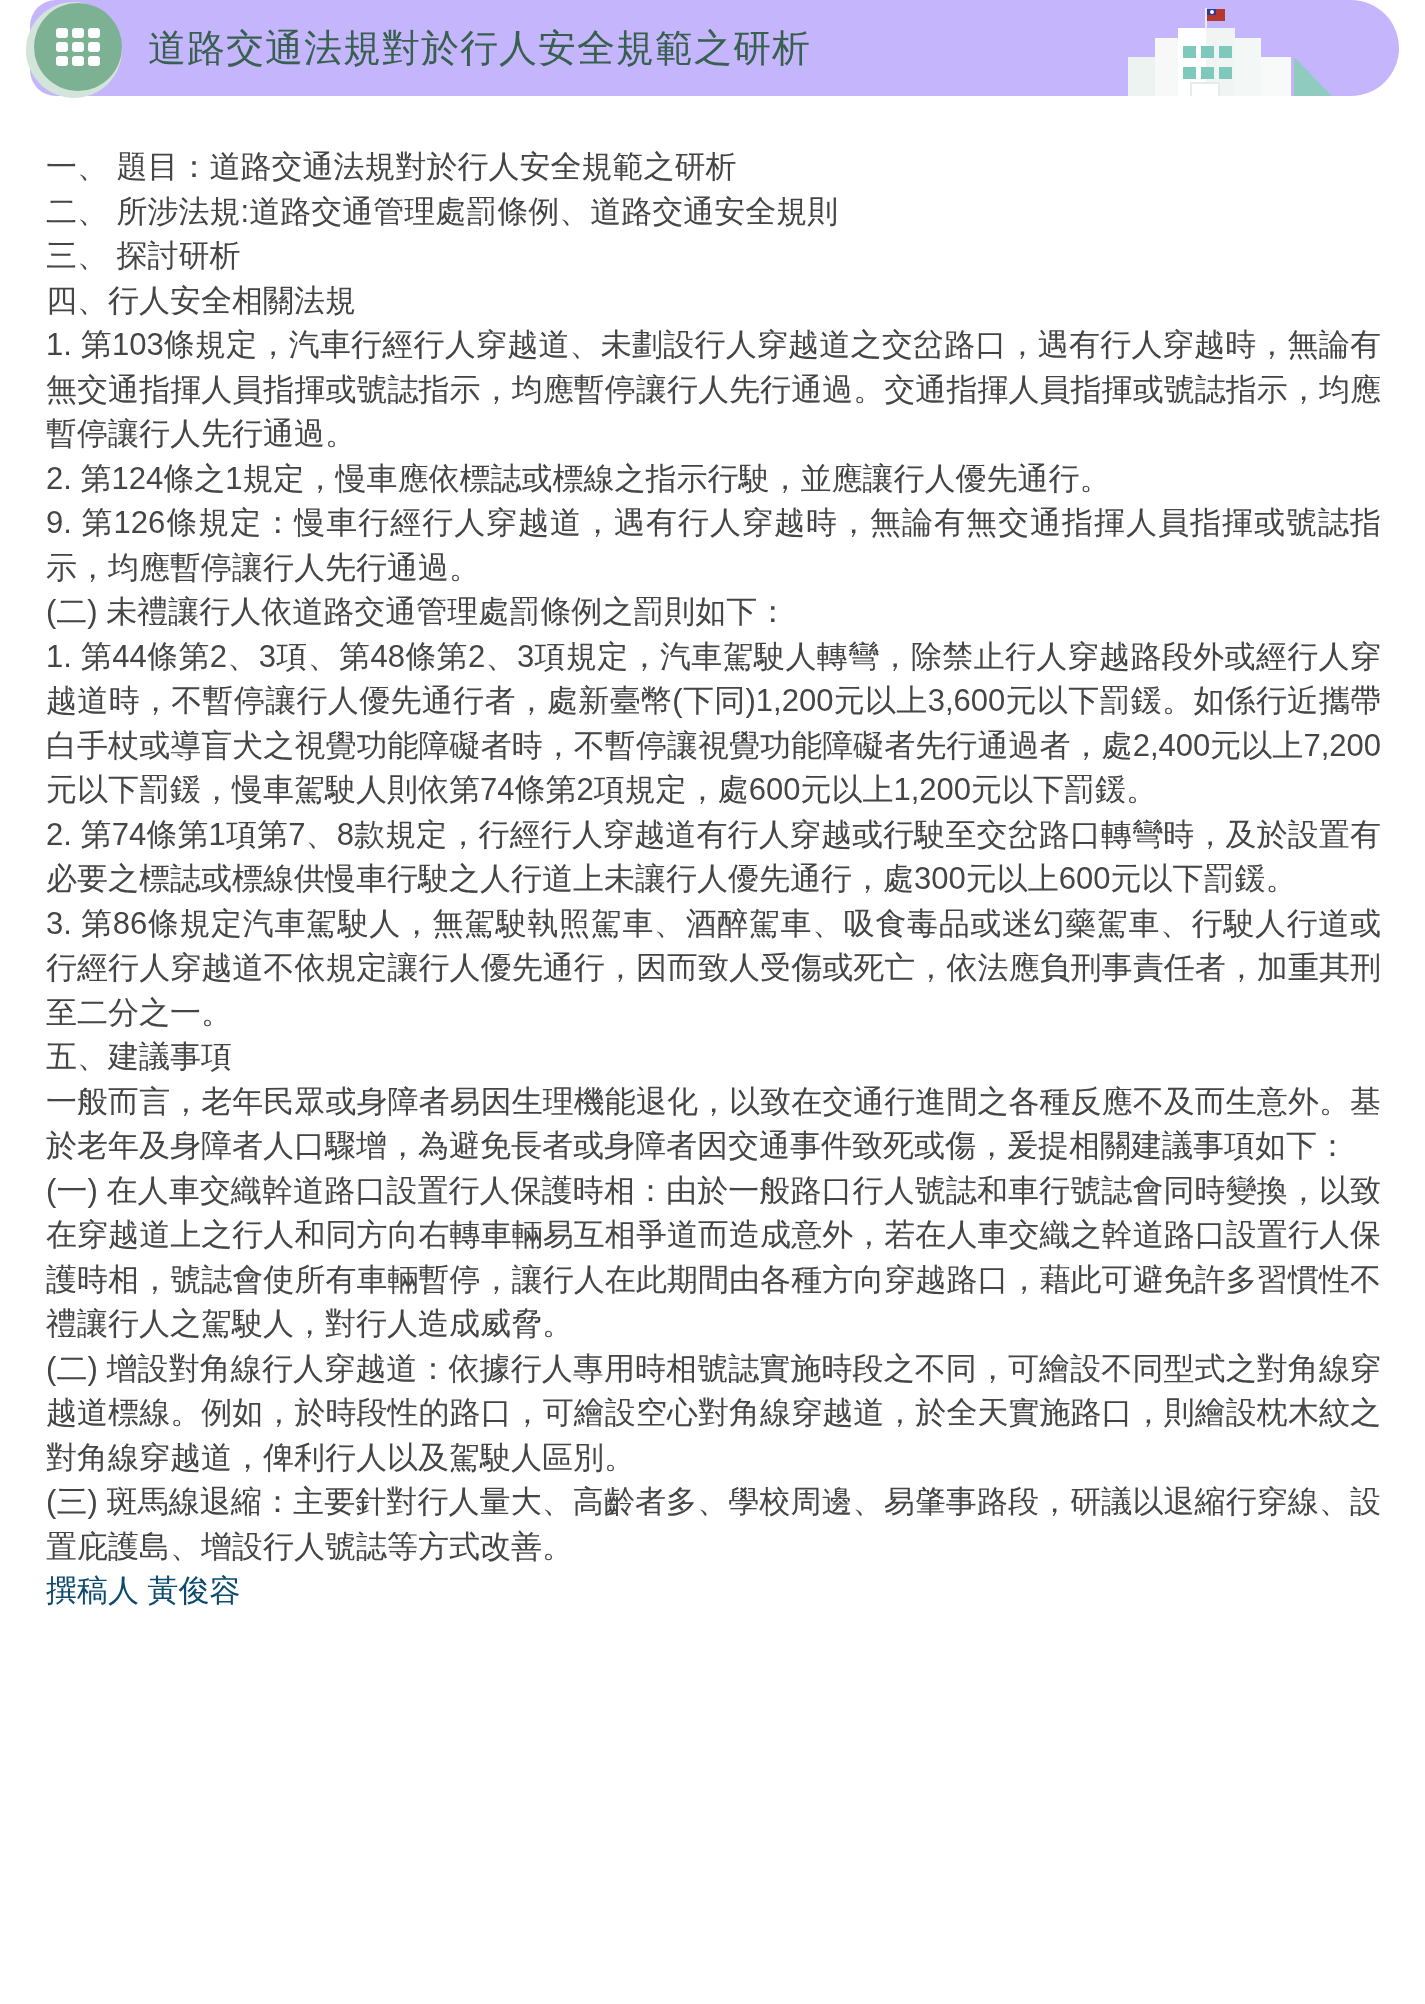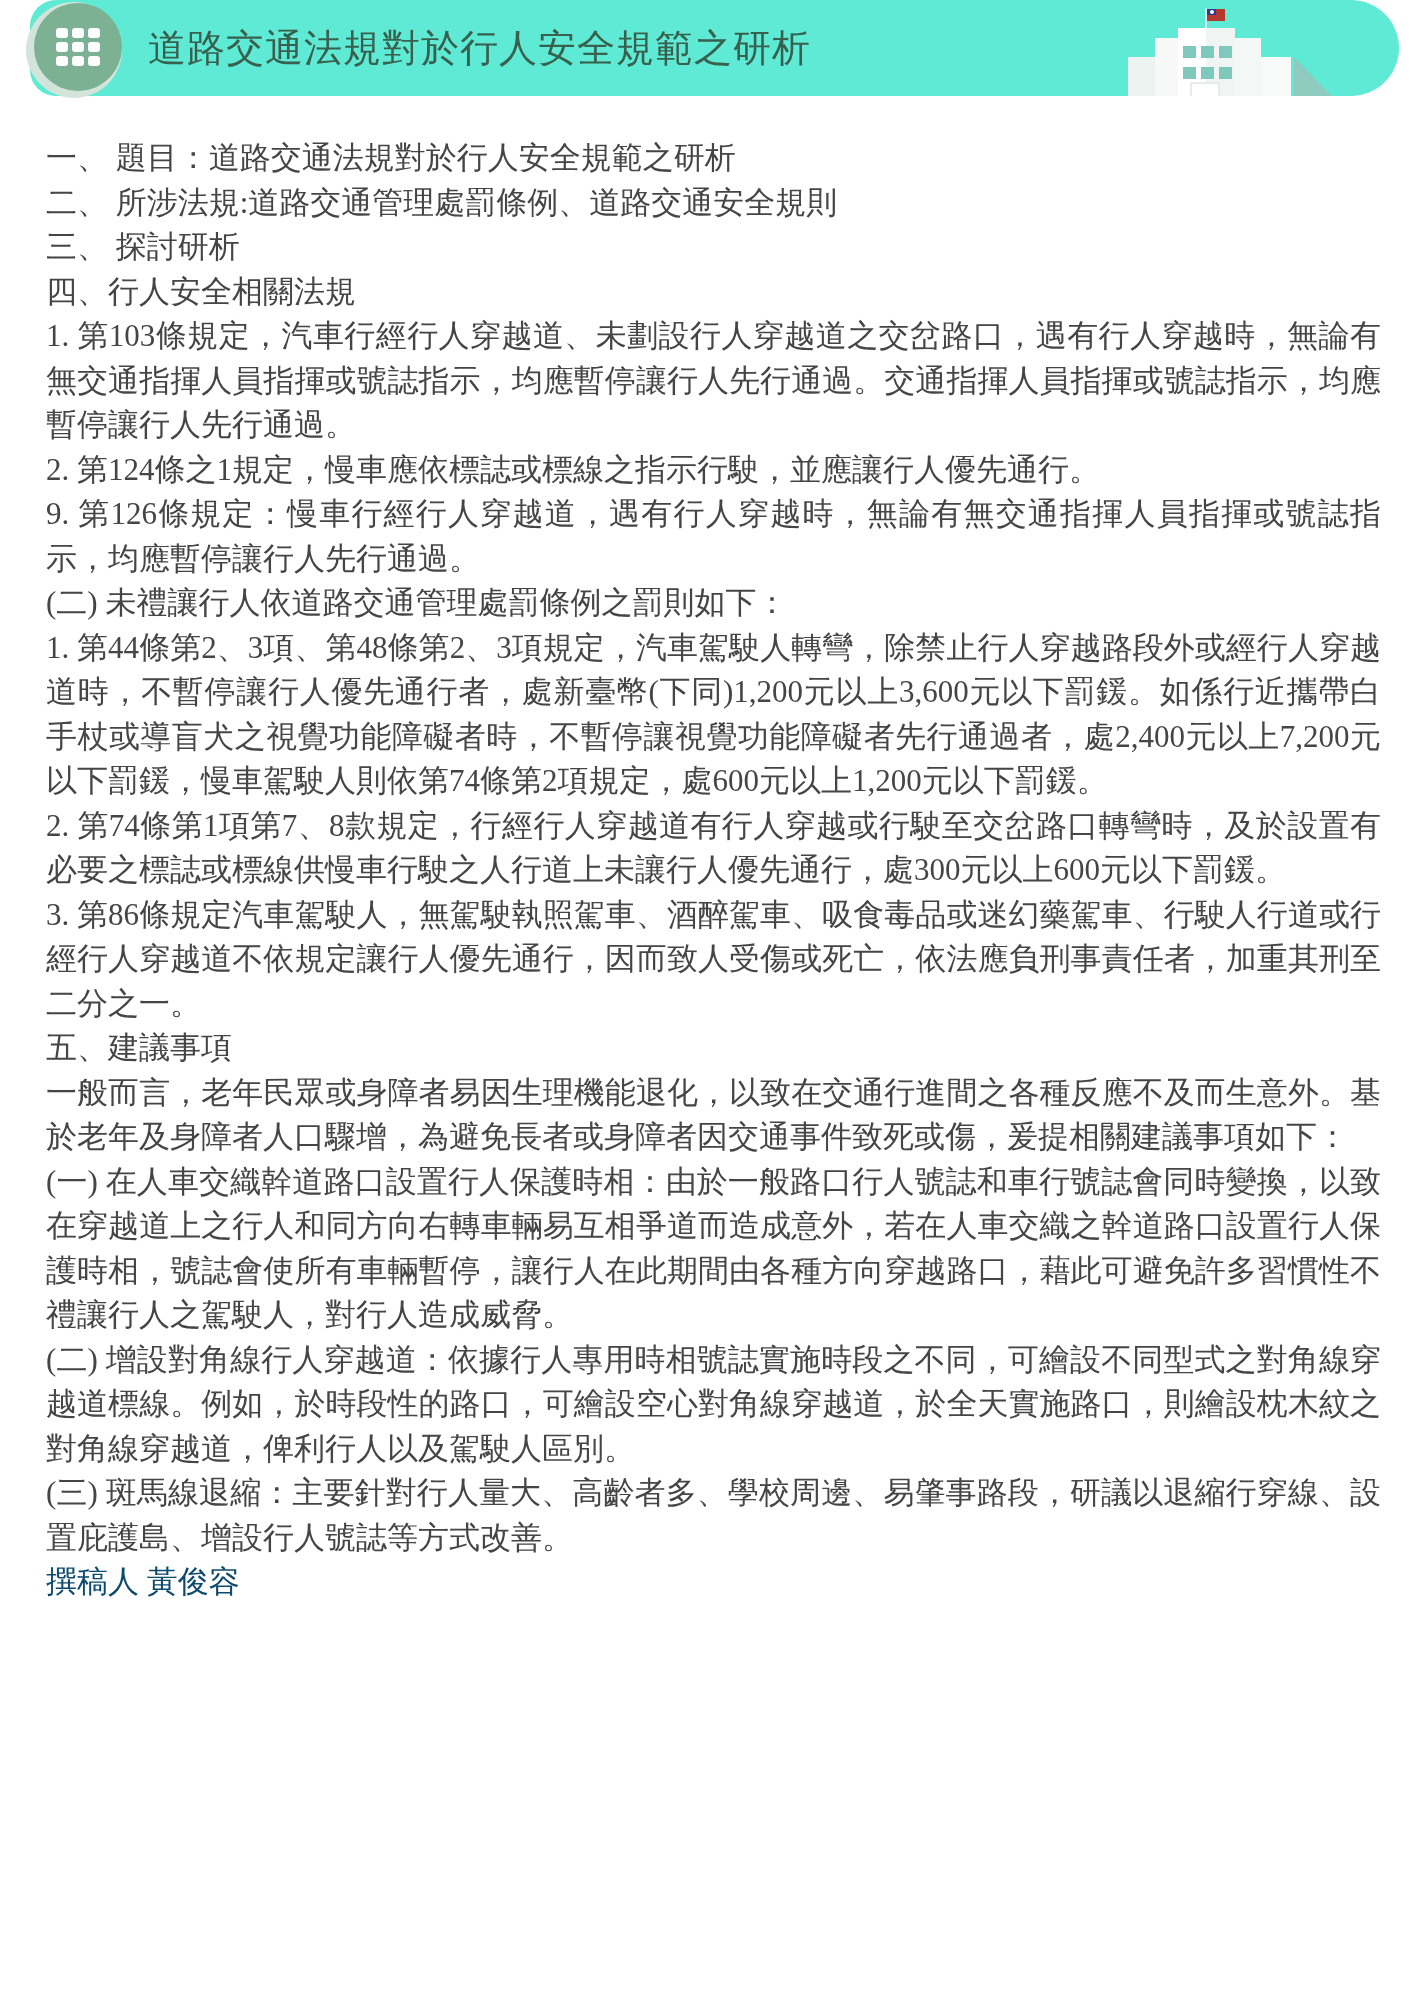--- a/index.html
+++ b/index.html
@@ -6,23 +6,23 @@
   body{
     width:1425px;height:2004px;
     background:#ffffff;
     font-family:"Liberation Sans","DejaVu Sans",sans-serif;
     overflow:hidden;
     position:relative;
   }
   
   .header{
     position:relative;
-    margin:0 26px 0 30px;
+    margin:0 26px 9px 30px;
     height:96px;
-    background:#5eead4;
+    background:#c4b5fd;
     border-radius:26px 48px 48px 26px;
   }
   .icon-halo{
     position:absolute;left:-4px;top:2px;
     width:96px;height:96px;border-radius:50%;
     background:#d3e4da;
   }
   .icon-circle{
     position:absolute;left:4px;top:3px;
     width:88px;height:88px;border-radius:50%;
@@ -59,21 +59,20 @@
   .building .flag{position:absolute;left:79px;top:9px;width:18px;height:12px;background:#b5382e;}
   .building .canton{position:absolute;left:0;top:0;width:9px;height:6px;background:#2b3a94;}
   .building .sun{position:absolute;left:3px;top:1px;width:4px;height:4px;border-radius:50%;background:#ffffff;}
   
   .content{
     padding:40px 44px 0 46px;
     font-size:31px;
     line-height:44.5px;
     color:#454545;
     text-align:justify;
-    font-family:Liberation Serif, serif;
   }
   .content p{margin:0;}
   .author{
     margin:48px 0 0 14px;
     font-size:31px;
     line-height:44px;
     color:#0c4a6e;
   }
 </style>
 </head>

